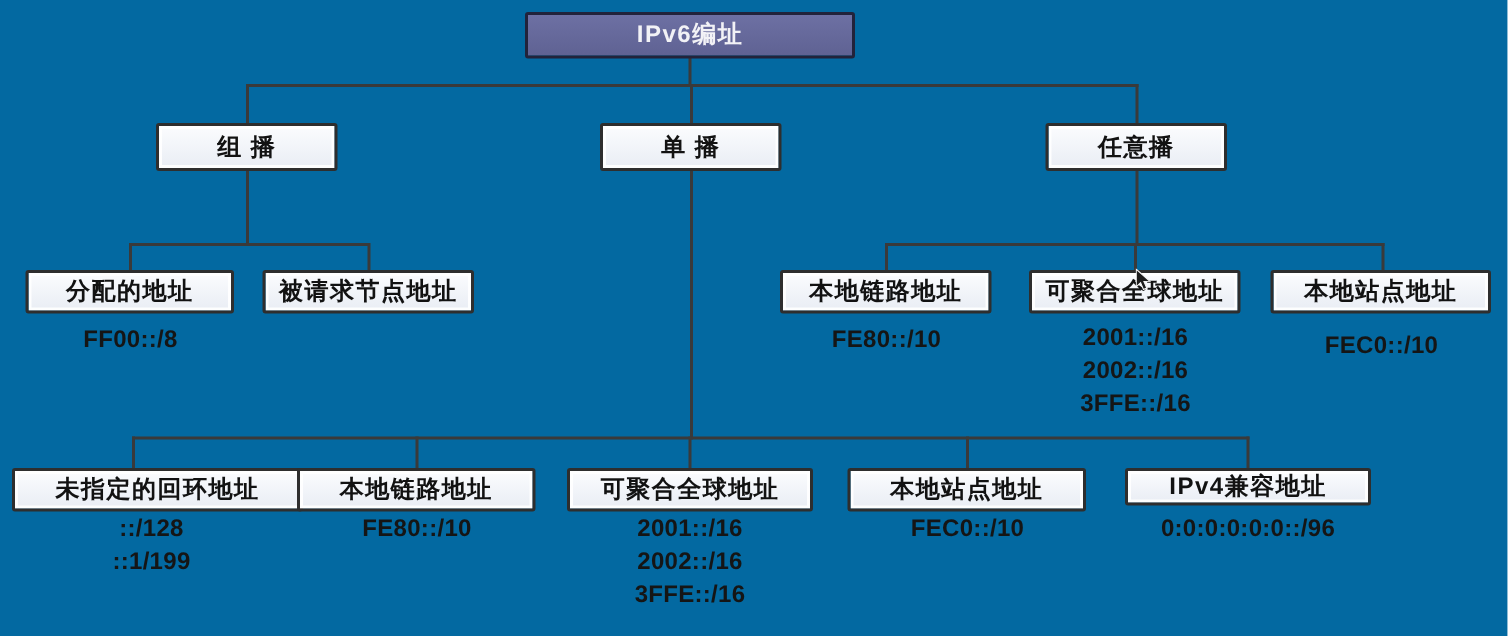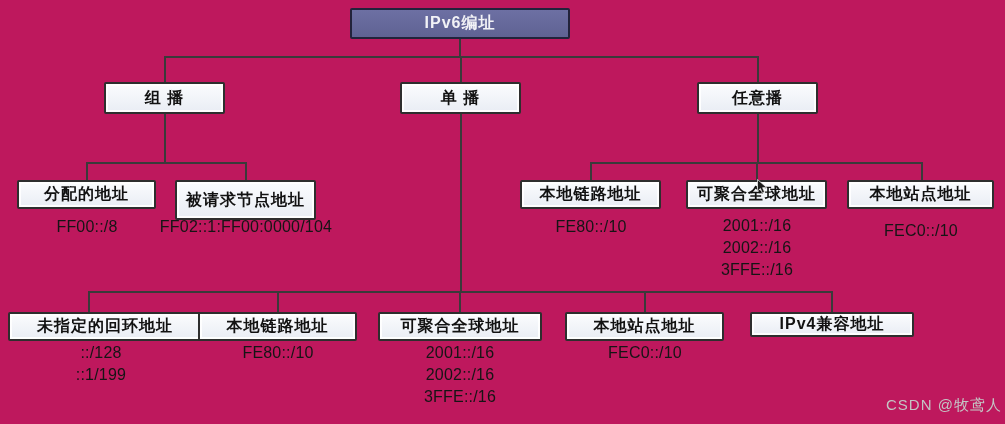--- a/index.html
+++ b/index.html
@@ -1,20 +1,20 @@
 <!DOCTYPE html>
 <html><head>
 <meta charset="utf-8">
 <style>
   html, body { margin: 0; padding: 0; background: #ffffff; }
   .canvas {
     position: relative;
     width: 1005px;
     height: 424px;
-    background: #be185d;
+    background: #0369a1;
     font-family: "Liberation Sans", "DejaVu Sans", sans-serif;
     overflow: hidden;
   }
   .node {
     position: absolute;
     box-sizing: border-box;
     border: 2px solid #2e2e2e;
     border-radius: 2px;
     background: linear-gradient(180deg, #fbfcfe 0%, #e9edf4 100%);
     box-shadow: inset 0 0 0 2px rgba(255,255,255,0.9);
@@ -35,21 +35,21 @@
     font-weight: bold;
   }
   .addr {
     position: absolute;
     transform: translateX(-50%);
     font-size: 16px;
     line-height: 22px;
     color: #151515;
     text-align: center;
     white-space: nowrap;
-    font-weight: 400;
+    font-weight: 700;
     letter-spacing: 0.2px;
   }
   .line { position: absolute; background: #3a3a3a; }
   .watermark {
     position: absolute;
     font-size: 15px;
     color: #c4c4c4;
     letter-spacing: 1px;
     white-space: nowrap;
   }
@@ -87,56 +87,55 @@
   <div class="line" style="left:644px;top:291px;width:2px;height:21px"></div>
   <div class="line" style="left:831px;top:291px;width:2px;height:21px"></div>
 
   <div class="node root-node" style="left:350px;top:8px;width:220px;height:31px">IPv6编址</div>
 
   <div class="node" style="left:400px;top:82px;width:121px;height:32px">单 播</div>
   <div class="node" style="left:104px;top:82px;width:121px;height:32px">组 播</div>
   <div class="node" style="left:17px;top:180px;width:139px;height:29px">分配的地址</div>
 
   <div class="node" style="left:697px;top:82px;width:121px;height:32px">任意播</div>
-  <div class="node" style="left:175px;top:180px;width:141px;height:40px">被请求节点地址</div>
+  <div class="node" style="left:175px;top:180px;width:141px;height:29px">被请求节点地址</div>
 
   <div class="node" style="left:520px;top:180px;width:141px;height:29px">本地链路地址</div>
   <div class="node" style="left:686px;top:180px;width:141px;height:29px">可聚合全球地址</div>
   <div class="node" style="left:847px;top:180px;width:147px;height:29px">本地站点地址</div>
 
   <div class="node" style="left:8px;top:312px;width:194px;height:29px">未指定的回环地址</div>
   <div class="node" style="left:198px;top:312px;width:159px;height:29px">本地链路地址</div>
   <div class="node" style="left:378px;top:312px;width:164px;height:29px">可聚合全球地址</div>
   <div class="node" style="left:565px;top:312px;width:159px;height:29px">本地站点地址</div>
   <div class="node" style="left:750px;top:312px;width:164px;height:25px">IPv4兼容地址</div>
 
   <div class="addr" style="left:87px;top:216px">FF00::/8</div>
-  <div class="addr" style="left:246px;top:216px">FF02::1:FF00:0000/104</div>
 
   <div class="addr" style="left:591px;top:216px">FE80::/10</div>
   <div class="addr" style="left:757px;top:215px">
     <div>2001::/16</div>
     <div>2002::/16</div>
     <div>3FFE::/16</div>
   </div>
   <div class="addr" style="left:921px;top:220px">FEC0::/10</div>
 
   <div class="addr" style="left:101px;top:342px">
     <div>::/128</div>
     <div>::1/199</div>
   </div>
   <div class="addr" style="left:278px;top:342px">FE80::/10</div>
   <div class="addr" style="left:460px;top:342px">
     <div>2001::/16</div>
     <div>2002::/16</div>
     <div>3FFE::/16</div>
   </div>
   <div class="addr" style="left:645px;top:342px">FEC0::/10</div>
+  <div class="addr" style="left:832px;top:342px">0:0:0:0:0:0::/96</div>
 
   <div class="cursor" style="left:757px;top:179px">
     <svg width="11" height="15" viewBox="0 0 11 15">
       <path d="M0.5,0.5 L0.5,12.2 L3.4,9.5 L5.3,14 L7.5,13 L5.6,8.7 L9.6,8.5 Z" fill="#1c1c1c" stroke="#f5f5f5" stroke-width="0.7"></path>
     </svg>
   </div>
 
-  <div class="watermark" style="left:886px;top:396px">CSDN @牧鸢人</div>
 
 </div>
 
 </body></html>

